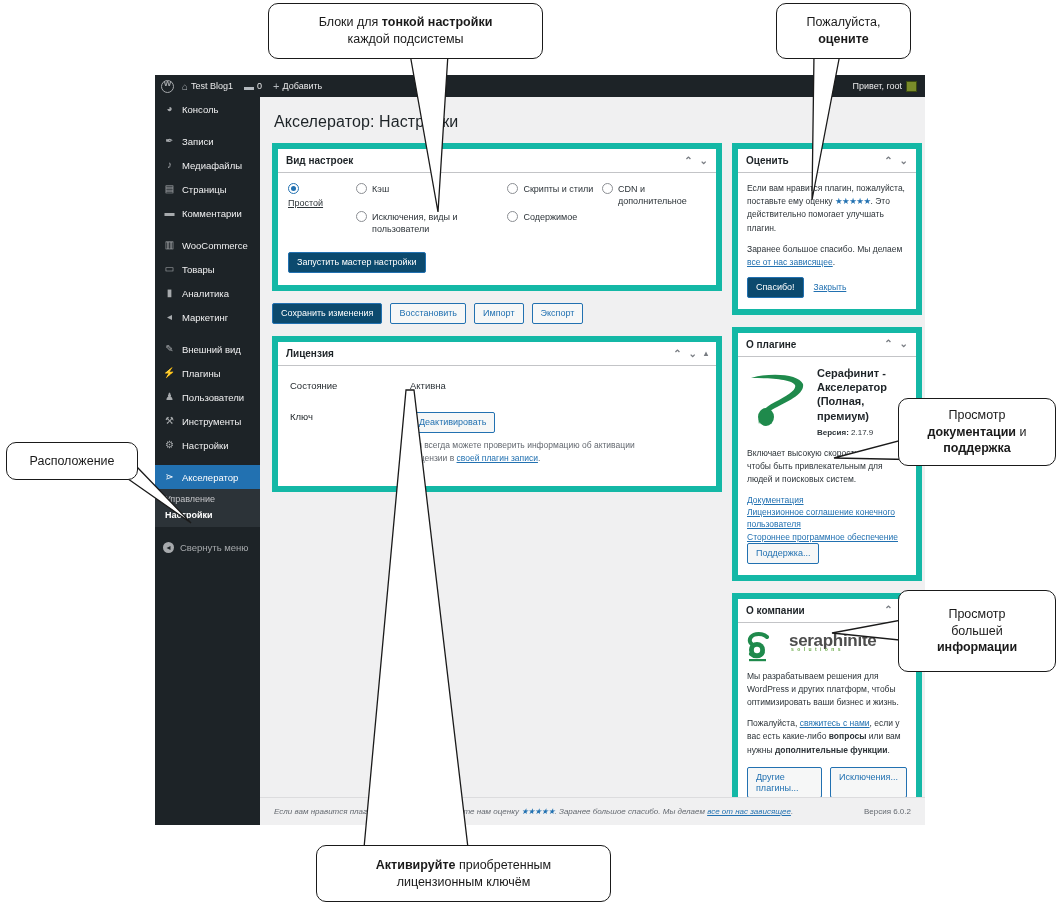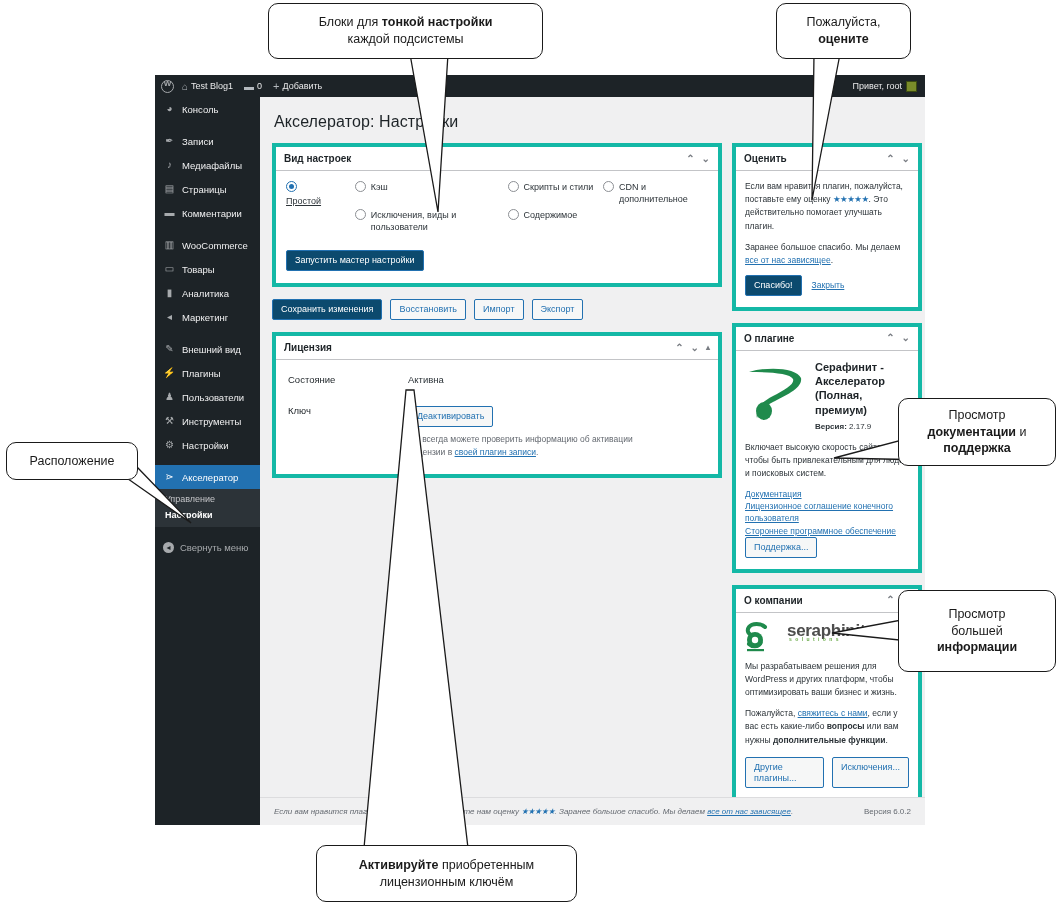--- a/index.html
+++ b/index.html
@@ -90,21 +90,21 @@
   .page-title {
     font-size: 16px; font-weight: normal; color: #1d2327;
     margin: 6px 0 12px 2px; letter-spacing: .1px;
   }
   .cols { display: flex; gap: 10px; align-items: flex-start; }
   .col-main { width: 450px; flex: none; }
   .col-side { width: 190px; flex: none; }
 
   
   .postbox {
-    background: #fff; border: 4px solid #14b8a6;
+    background: #fff; border: 6px solid #14b8a6;
     margin-bottom: 12px;
   }
   .pb-head {
     display: flex; align-items: center;
     padding: 6px 8px; border-bottom: 1px solid #c3c4c7;
     font-size: 10px; font-weight: bold; color: #1d2327;
   }
   .pb-head .pb-title { flex: 1; }
   .pb-handles { display: flex; align-items: center; gap: 7px; color: #787c82; }
   .chev { font-size: 10px; line-height: 1; }
@@ -361,21 +361,21 @@
 
           <div class="postbox">
             <div class="pb-head">
               <span class="pb-title">Лицензия</span>
               <span class="pb-handles">
                 <span class="chev">⌃</span>
                 <span class="chev">⌄</span>
                 <span class="chev" style="font-size:8px">▴</span>
               </span>
             </div>
-            <div class="pb-body" style="padding:14px 12px 10px 12px">
+            <div class="pb-body" style="padding:14px 12px 16px 12px">
               <div class="lic-row">
                 <div class="lic-label">Состояние</div>
                 <div class="lic-val">Активна</div>
               </div>
               <div class="lic-row" style="margin-bottom:6px">
                 <div class="lic-label">Ключ</div>
                 <div>
                   <span class="btn">Деактивировать</span>
                   <div class="lic-note">
                     <span>Вы всегда можете проверить информацию об активации лицензии в </span><a href="#">своей плагин записи</a><span>.</span>
@@ -544,20 +544,20 @@
       <span>большей</span><br>
       <b>информации</b>
     </div>
   </div>
 
   <div class="tail" style="left:350px; top:390px;">
     <svg width="120" height="465">
       <polygon points="56,0 64,0 118,458 14,458" fill="#ffffff" stroke="#1a1a1a" stroke-width="1.3"></polygon>
     </svg>
   </div>
-  <div class="callout" style="left:316px; top:845px; width:261px; height:57px;">
+  <div class="callout" style="left:316px; top:845px; width:295px; height:57px;">
     <div>
       <b>Активируйте</b><span> приобретенным</span><br>
       <span>лицензионным ключём</span>
     </div>
   </div>
 
 </div>
 
 </body></html>

